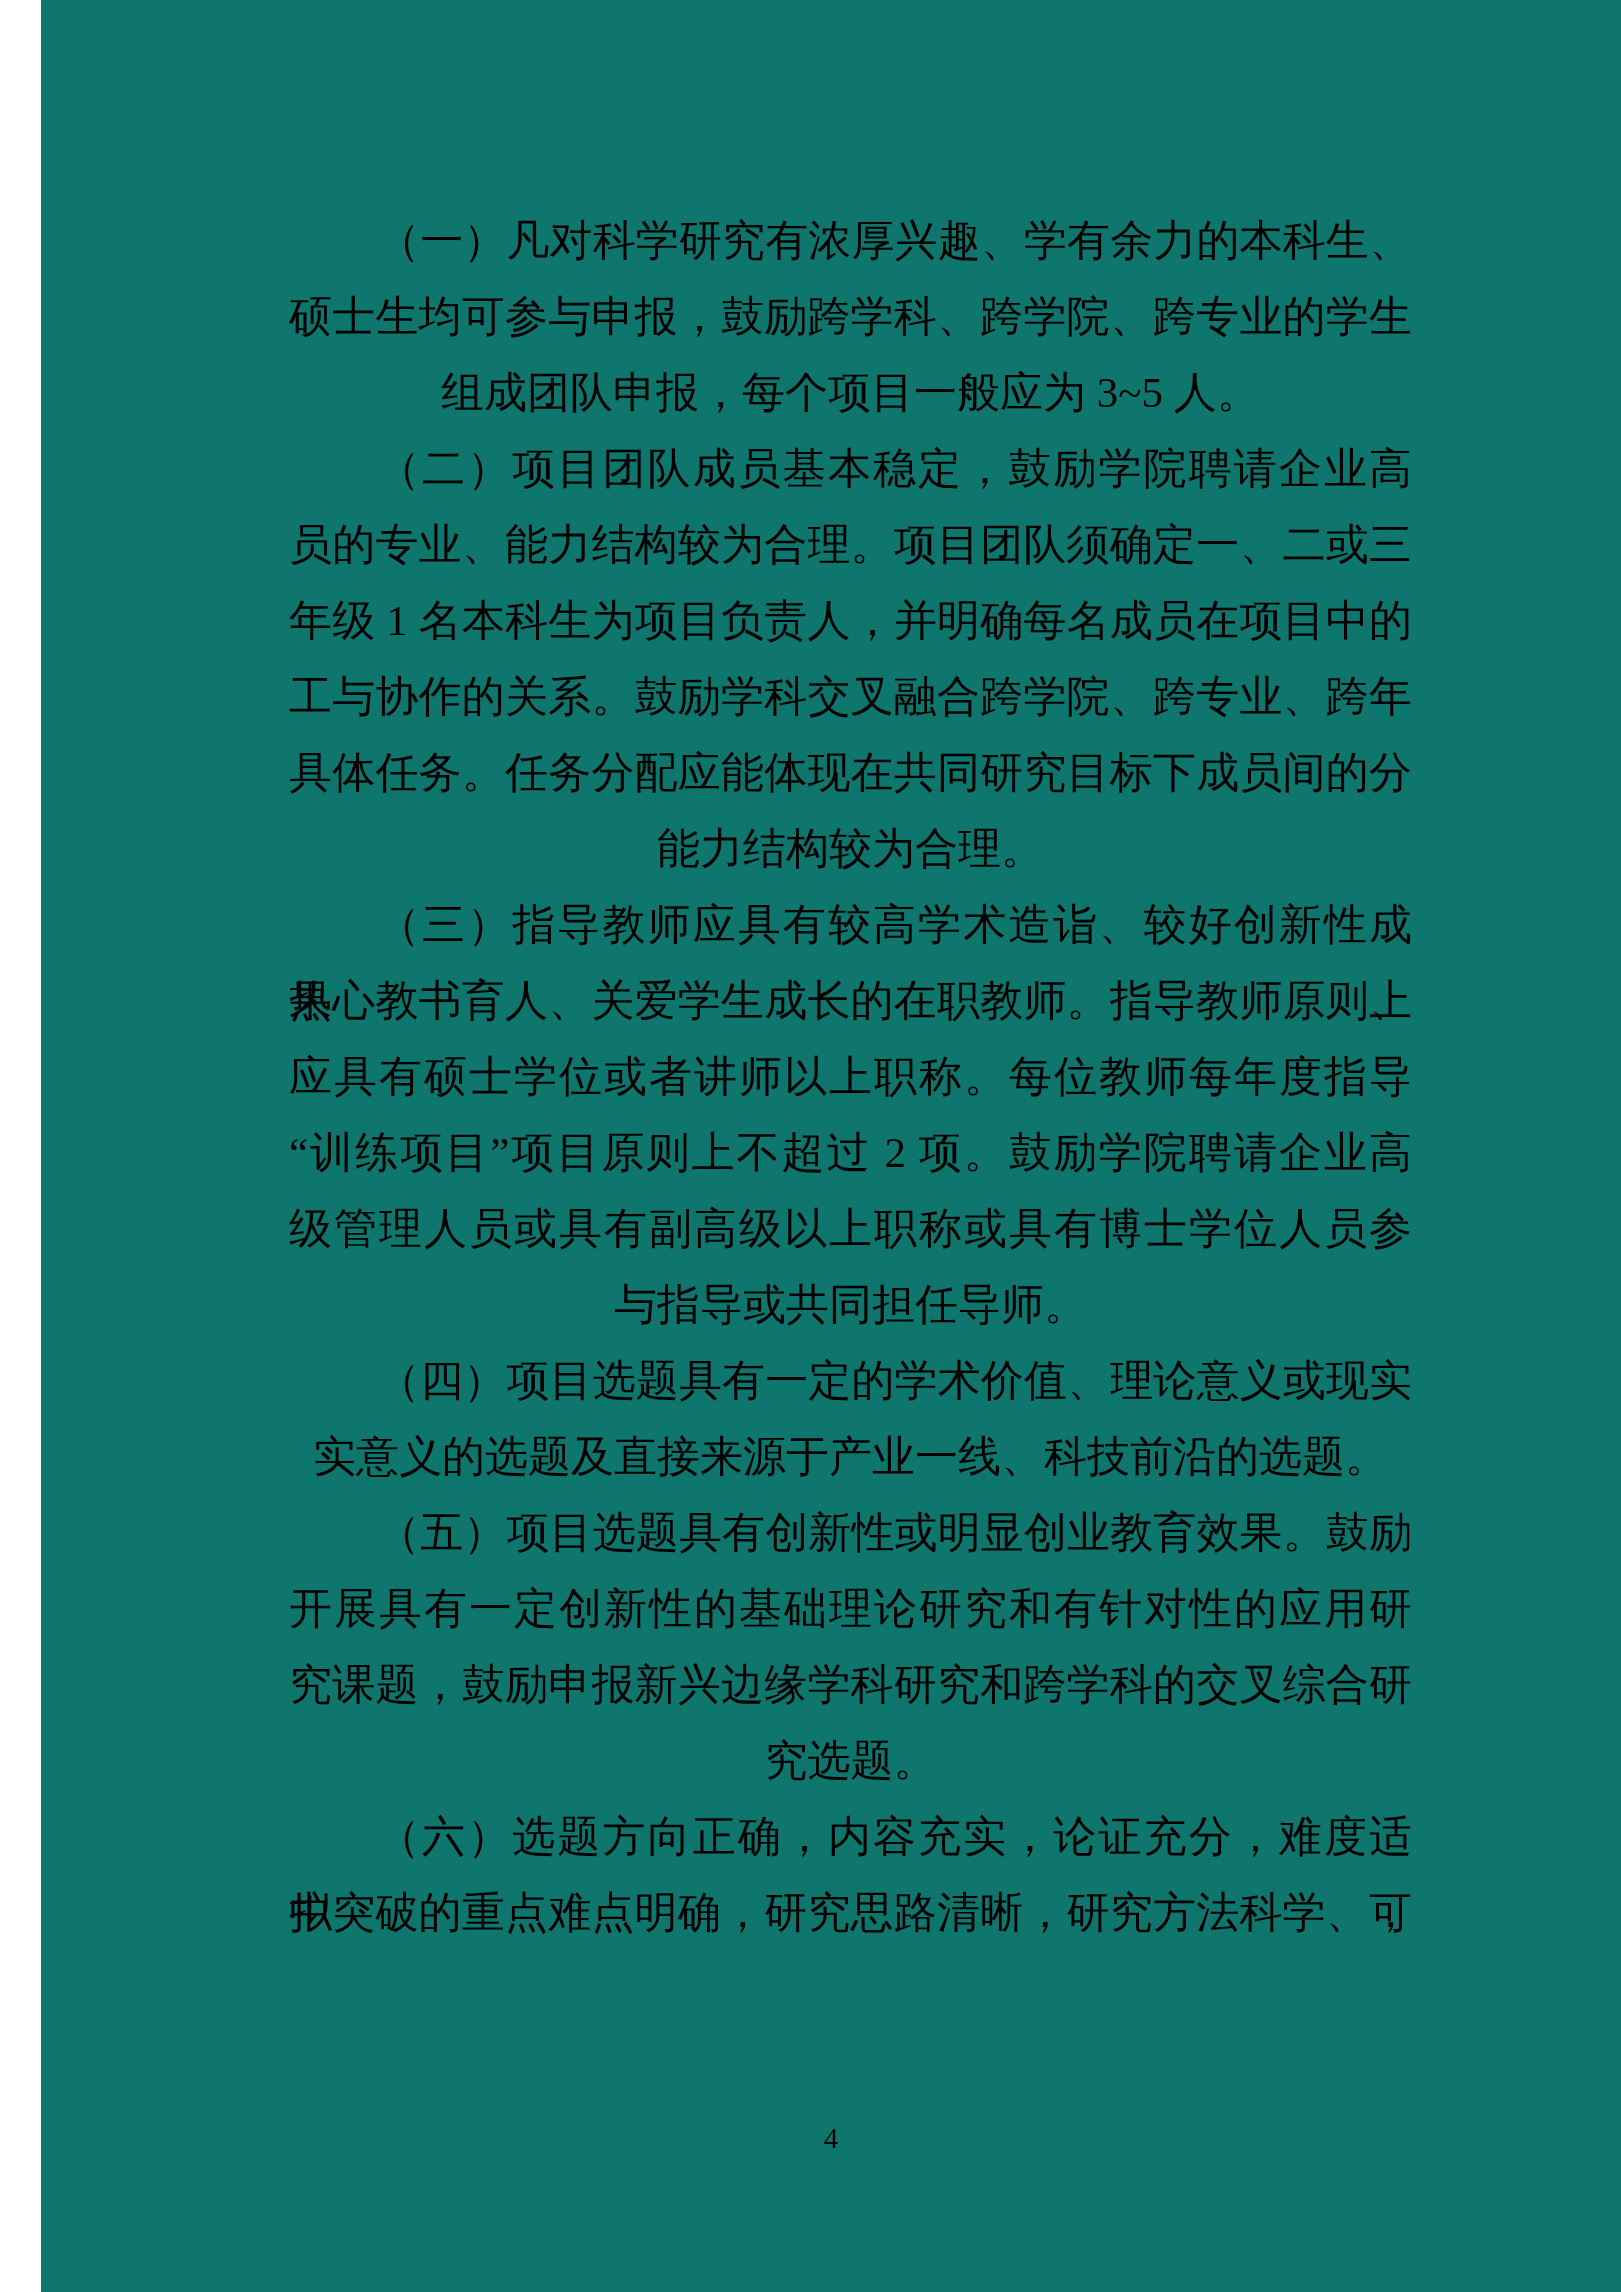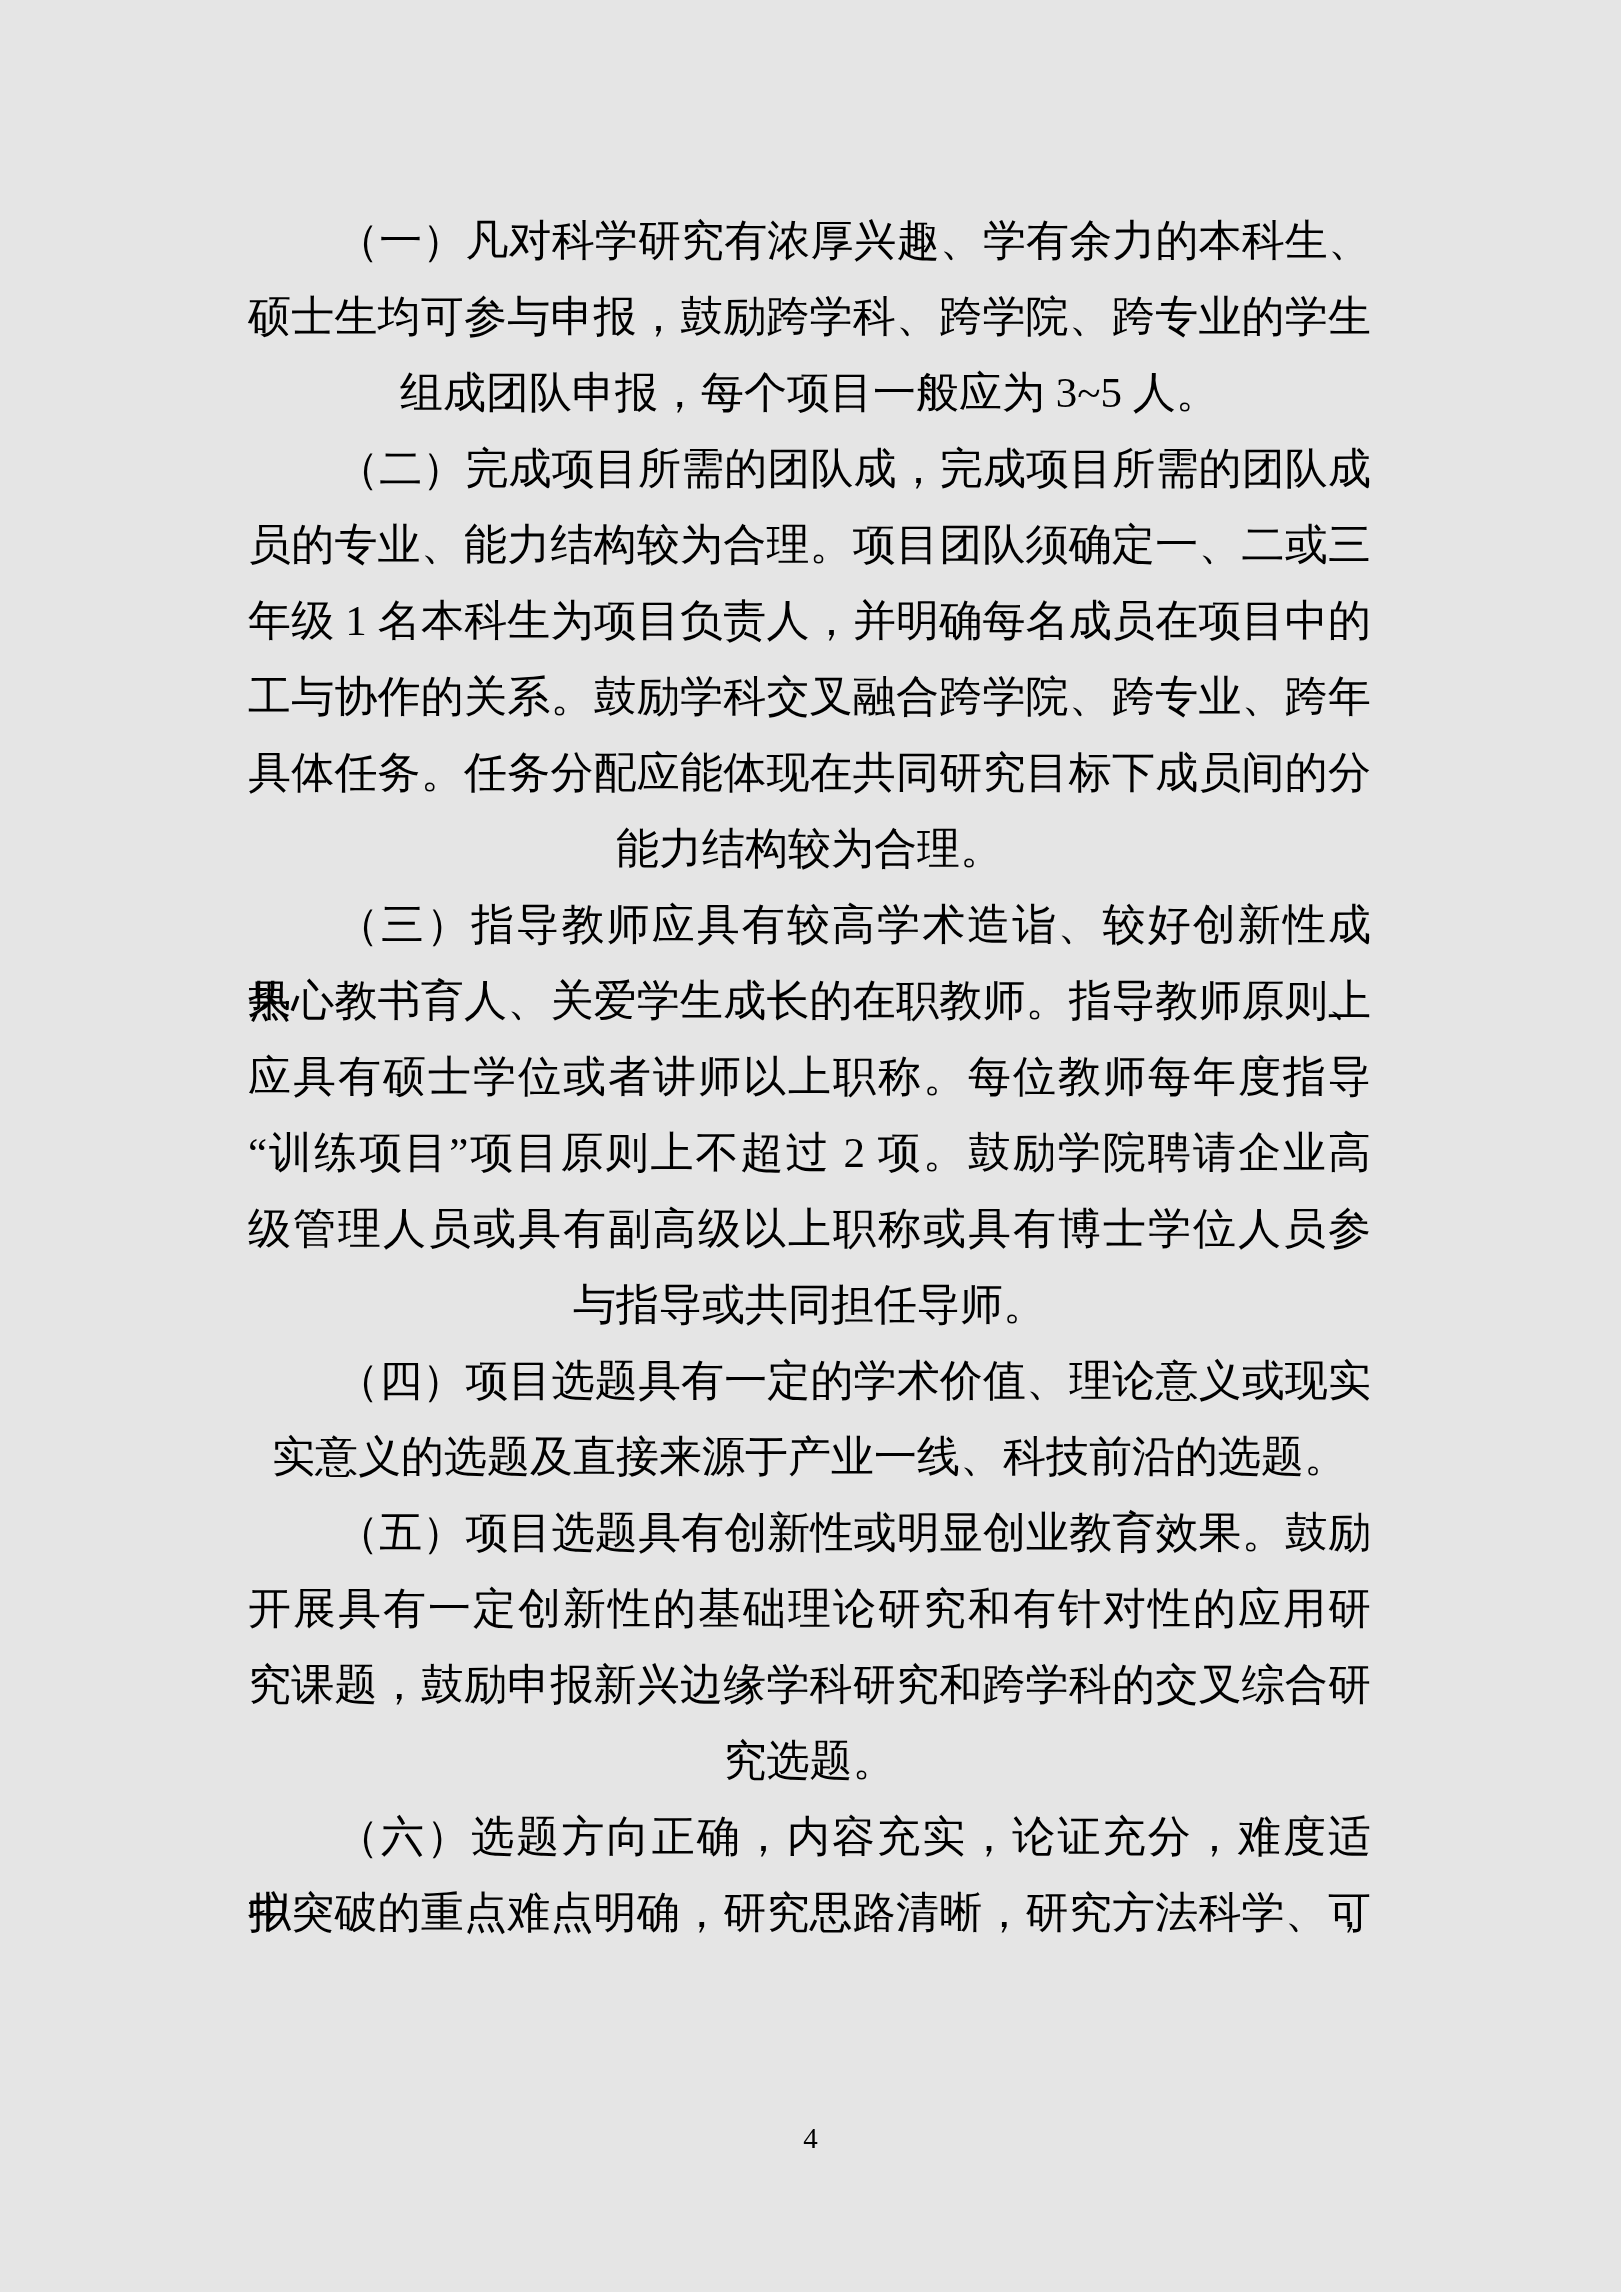--- a/index.html
+++ b/index.html
@@ -11,21 +11,22 @@
     position: relative;
     width: 1621px;
     height: 2293px;
     font-family: "Liberation Serif", "DejaVu Serif", serif;
     color: #000000;
     overflow: hidden;
   }
   .page {
     position: absolute;
     inset: 0;
-    background: #e5e5e5;
+    background: #0f766e;
+    margin-left: 41px;
   }
   .text-block {
     position: absolute;
     left: 248px;
     top: 203px;
     width: 1123px;
   }
   .paragraph {
     margin: 0;
     padding: 0;
@@ -66,21 +67,21 @@
 <div class="page">
   <main class="text-block">
 
     <section class="paragraph">
       <div class="line indent justify">（一）凡对科学研究有浓厚兴趣、学有余力的本科生、</div>
       <div class="line justify">硕士生均可参与申报，鼓励跨学科、跨学院、跨专业的学生</div>
       <div class="line">组成团队申报，每个项目一般应为 3~5 人。</div>
     </section>
 
     <section class="paragraph">
-      <div class="line indent justify">（二）完成项目所需的团队成，完成项目所需的团队成</div>
+      <div class="line indent justify">（二）项目团队成员基本稳定，鼓励学院聘请企业高</div>
       <div class="line justify">员的专业、能力结构较为合理。项目团队须确定一、二或三</div>
       <div class="line justify">年级 1 名本科生为项目负责人，并明确每名成员在项目中的</div>
       <div class="line justify">工与协作的关系。鼓励学科交叉融合跨学院、跨专业、跨年</div>
       <div class="line justify">具体任务。任务分配应能体现在共同研究目标下成员间的分</div>
       <div class="line">能力结构较为合理。</div>
     </section>
 
     <section class="paragraph">
       <div class="line indent justify">（三）指导教师应具有较高学术造诣、较好创新性成果、</div>
       <div class="line justify">热心教书育人、关爱学生成长的在职教师。指导教师原则上</div>

